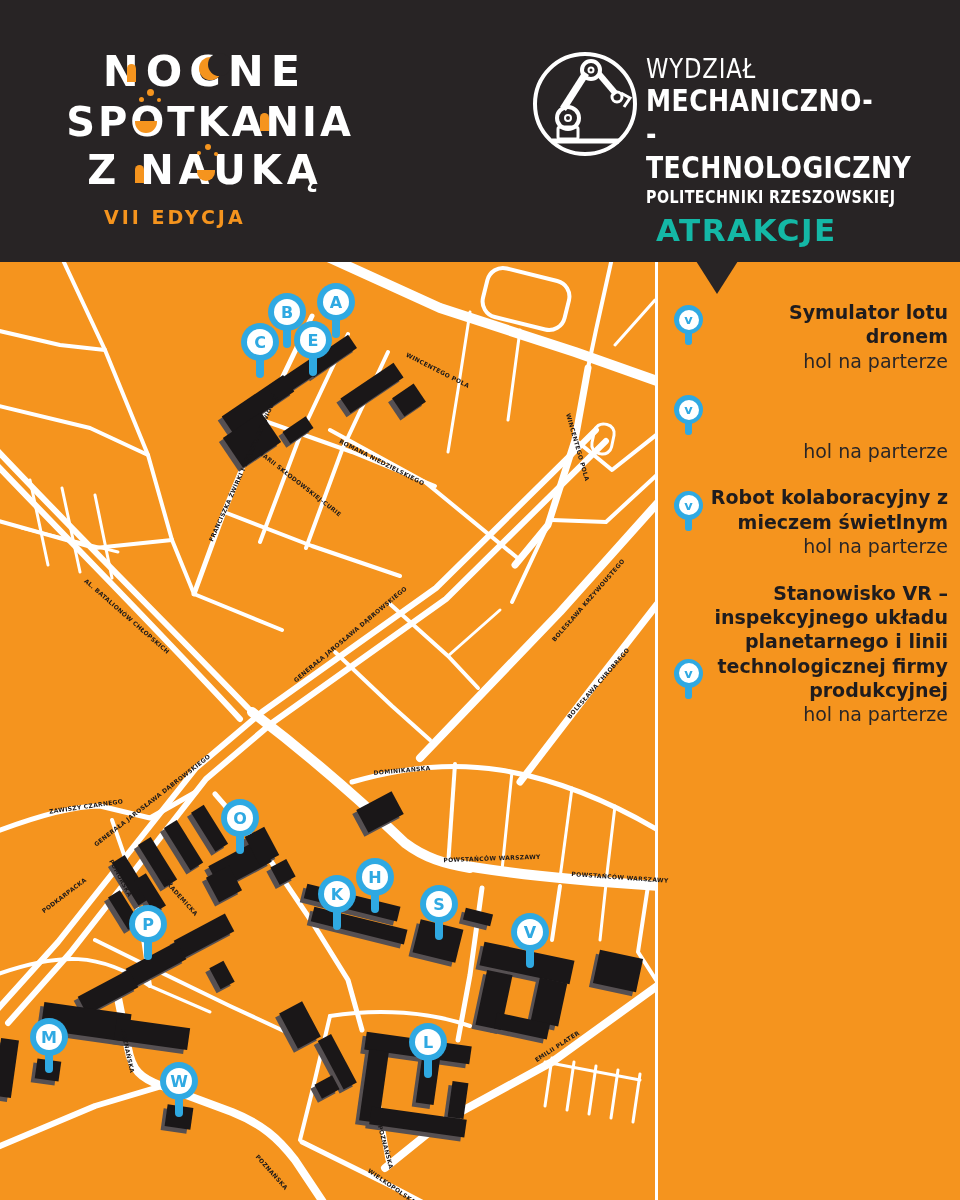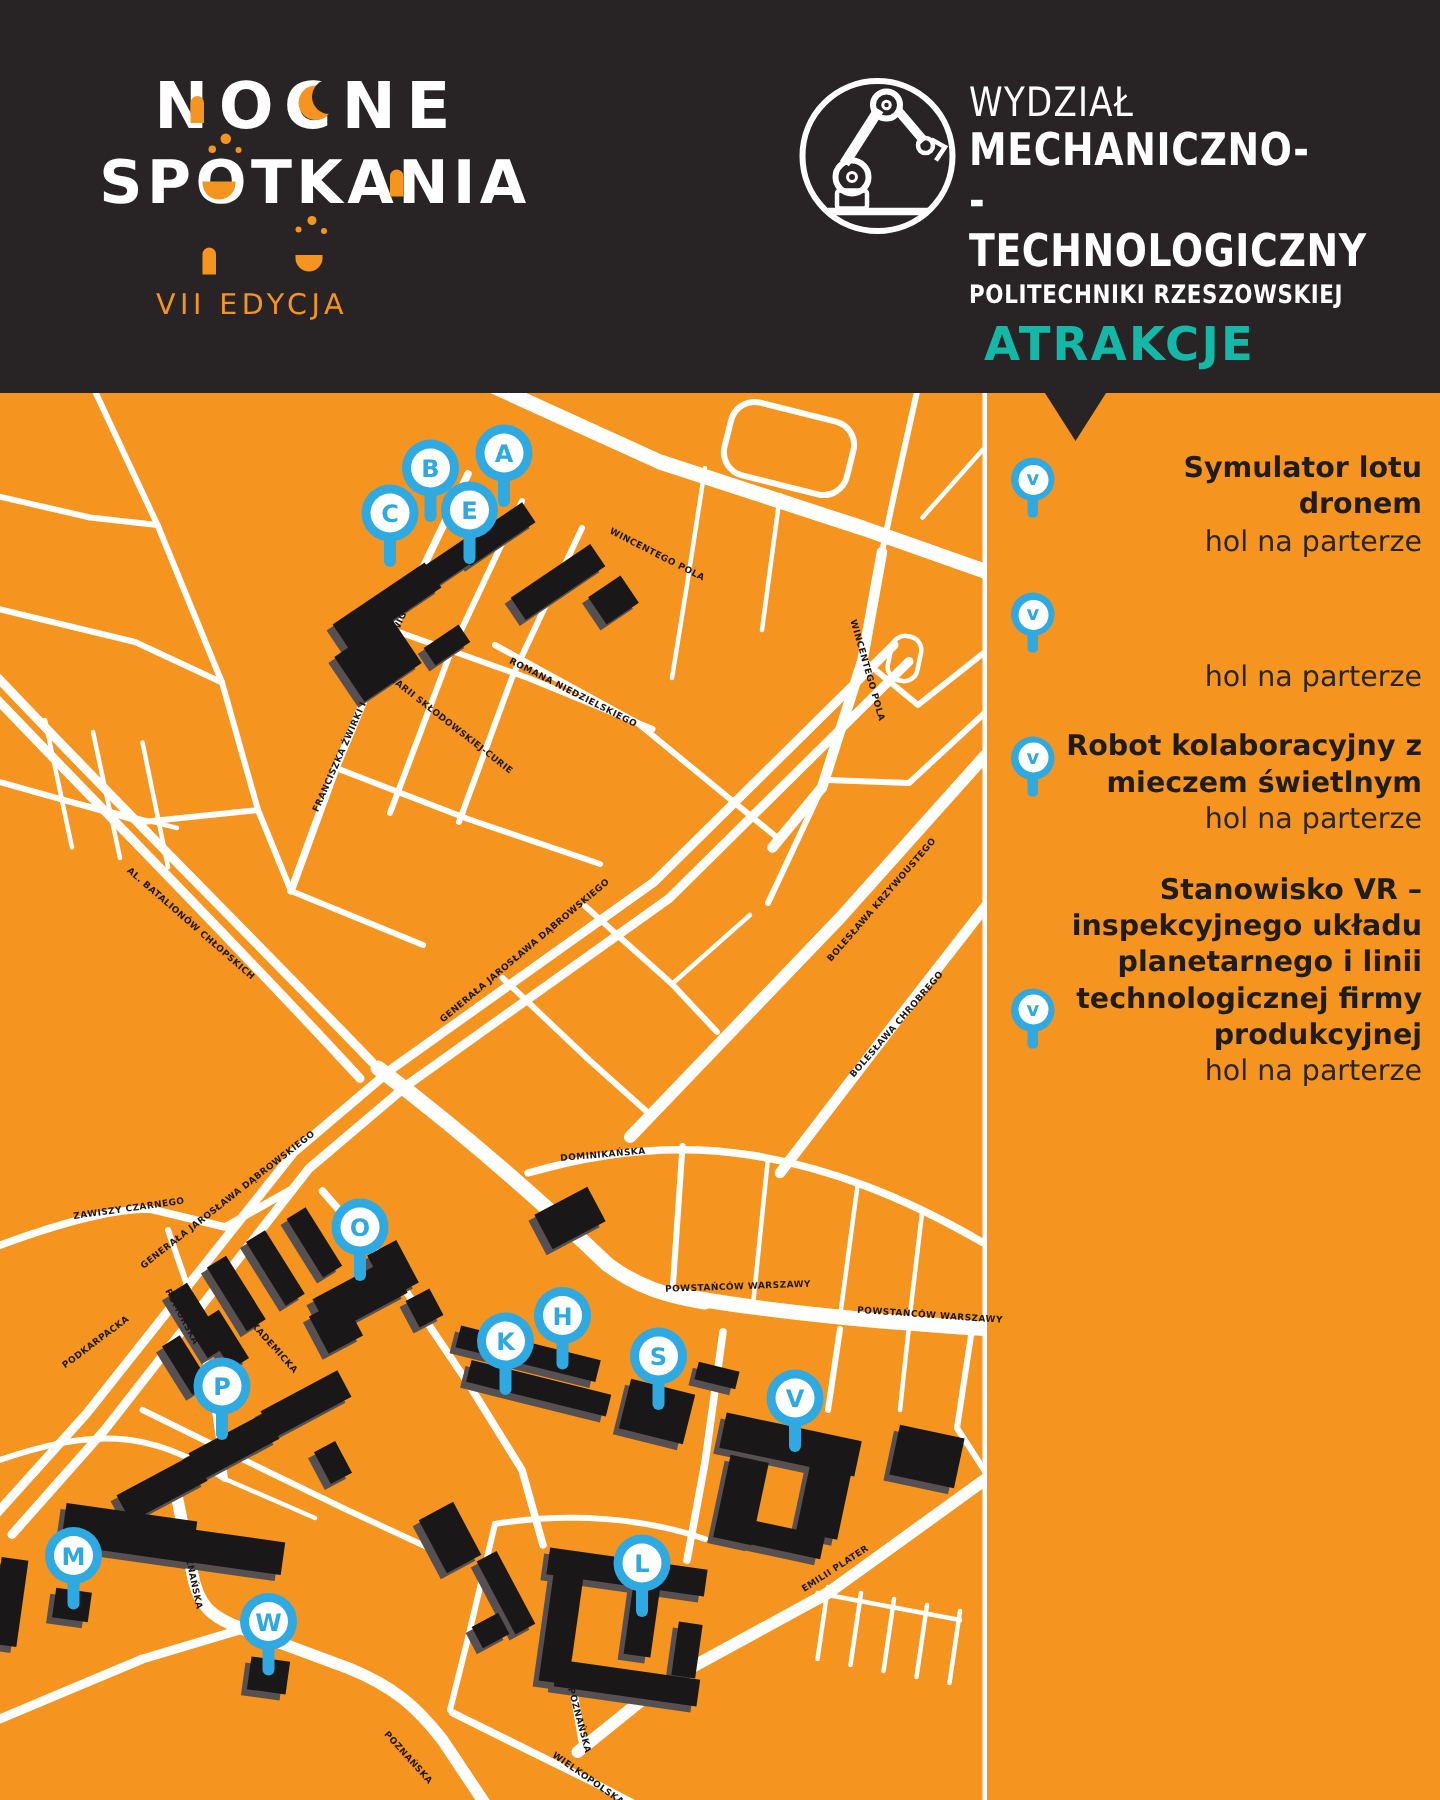--- a/index.html
+++ b/index.html
@@ -7,21 +7,21 @@
     width:960px;height:1200px;position:relative;overflow:hidden;
     background:#F5941E;
     font-family:"DejaVu Sans","Liberation Sans",sans-serif;
   }
   
   .header{position:absolute;left:0;top:0;width:960px;height:262px;background:#282425;}
   .title-line{position:absolute;color:#ffffff;font-weight:bold;text-align:center;white-space:nowrap;}
   .t1{left:55px;top:46px;width:300px;font-size:43px;letter-spacing:7px;}
   .t2{left:58px;top:99px;width:304px;font-size:40px;letter-spacing:3px;}
   .t3{left:50px;top:147px;width:310px;font-size:40px;letter-spacing:5px;}
-  .edition{position:absolute;left:104px;top:192px;font-size:19px;letter-spacing:3px;color:#F5941E;font-weight:normal;}
+  .edition{position:absolute;left:104px;top:206px;font-size:19px;letter-spacing:3px;color:#F5941E;font-weight:bold;}
   .deco{position:absolute;}
   .dot{border-radius:50%;background:#F5941E;}
   .door{background:#F5941E;border-radius:5px 5px 0 0;}
   .liquid{background:#F5941E;}
   .faculty{position:absolute;left:646px;top:54px;color:#fff;transform:scaleX(.84);transform-origin:left top;line-height:1.12;}
   .f1{font-size:27px;font-weight:normal;letter-spacing:1px;}
   .f2,.f3{font-size:30px;font-weight:bold;letter-spacing:.5px;}
   .f4{font-size:17px;font-weight:bold;letter-spacing:.5px;margin-top:3px;}
   .attractions-h{position:absolute;left:656px;top:212px;font-size:31px;font-weight:bold;letter-spacing:1.5px;color:#14b8a6;}
   .pointer{position:absolute;left:696px;top:261px;width:0;height:0;
@@ -284,20 +284,21 @@
       <div class="map-pin-stem"></div>
       <div class="map-pin-circle">
         <span class="map-pin-letter">W</span>
       </div>
     </div>
   </div>
 
 <div class="header">
   <div class="title-line t1">NOCNE</div>
   <div class="title-line t2">SPOTKANIA</div>
+  <div class="title-line t3">Z NAUKĄ</div>
   <div class="edition">VII EDYCJA</div>
 
   <div class="deco door" style="left:127px;top:64px;width:9px;height:18px;"></div>
   <div class="deco dot" style="left:199px;top:57px;width:23px;height:23px;"></div>
   <div class="deco" style="left:208px;top:53px;width:23px;height:23px;border-radius:50%;background:#282425;"></div>
   <div class="deco liquid" style="left:135px;top:121px;width:22px;height:12px;border-radius:0 0 11px 11px;"></div>
   <div class="deco dot" style="left:139px;top:97px;width:5px;height:5px;"></div>
   <div class="deco dot" style="left:147px;top:89px;width:7px;height:7px;"></div>
   <div class="deco dot" style="left:157px;top:98px;width:4px;height:4px;"></div>
   <div class="deco door" style="left:260px;top:113px;width:9px;height:18px;"></div>

